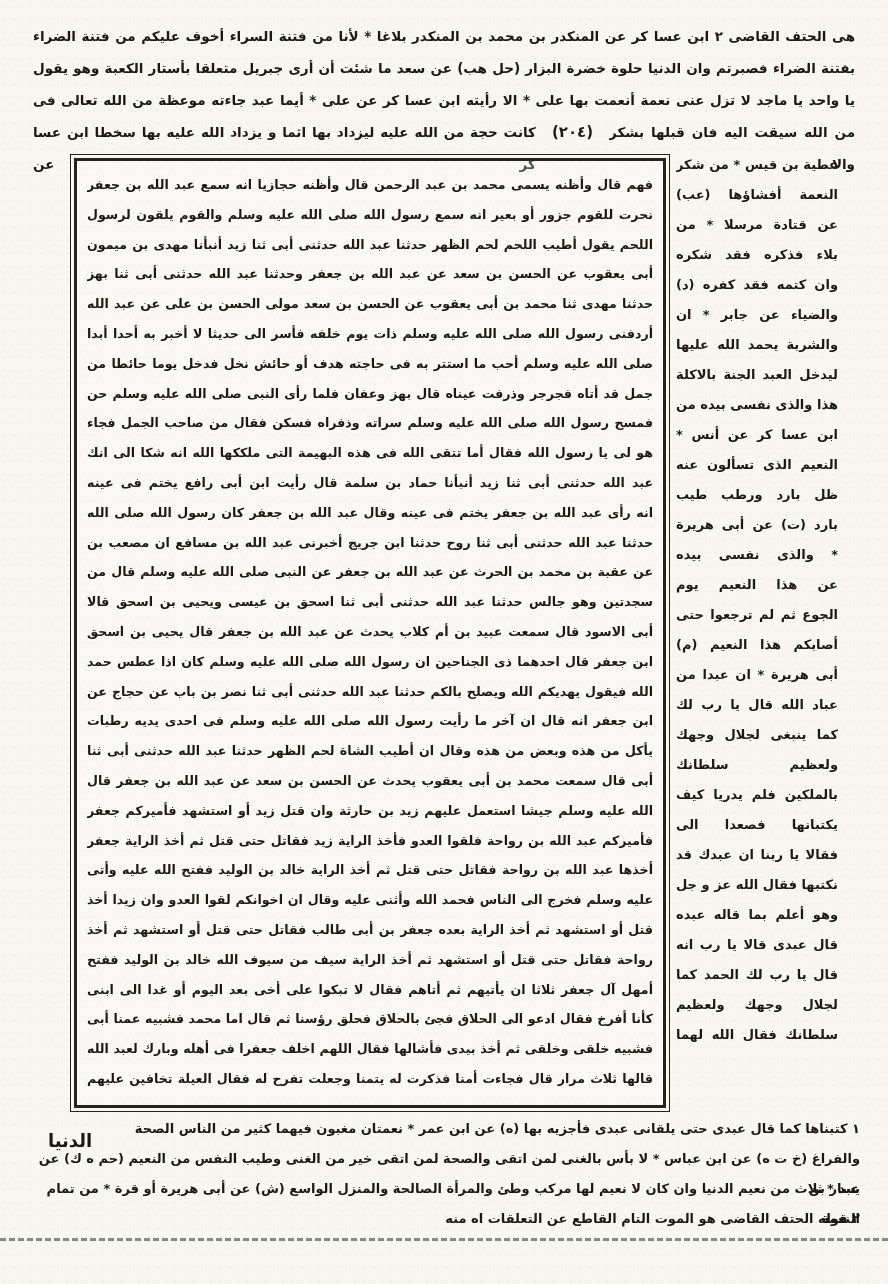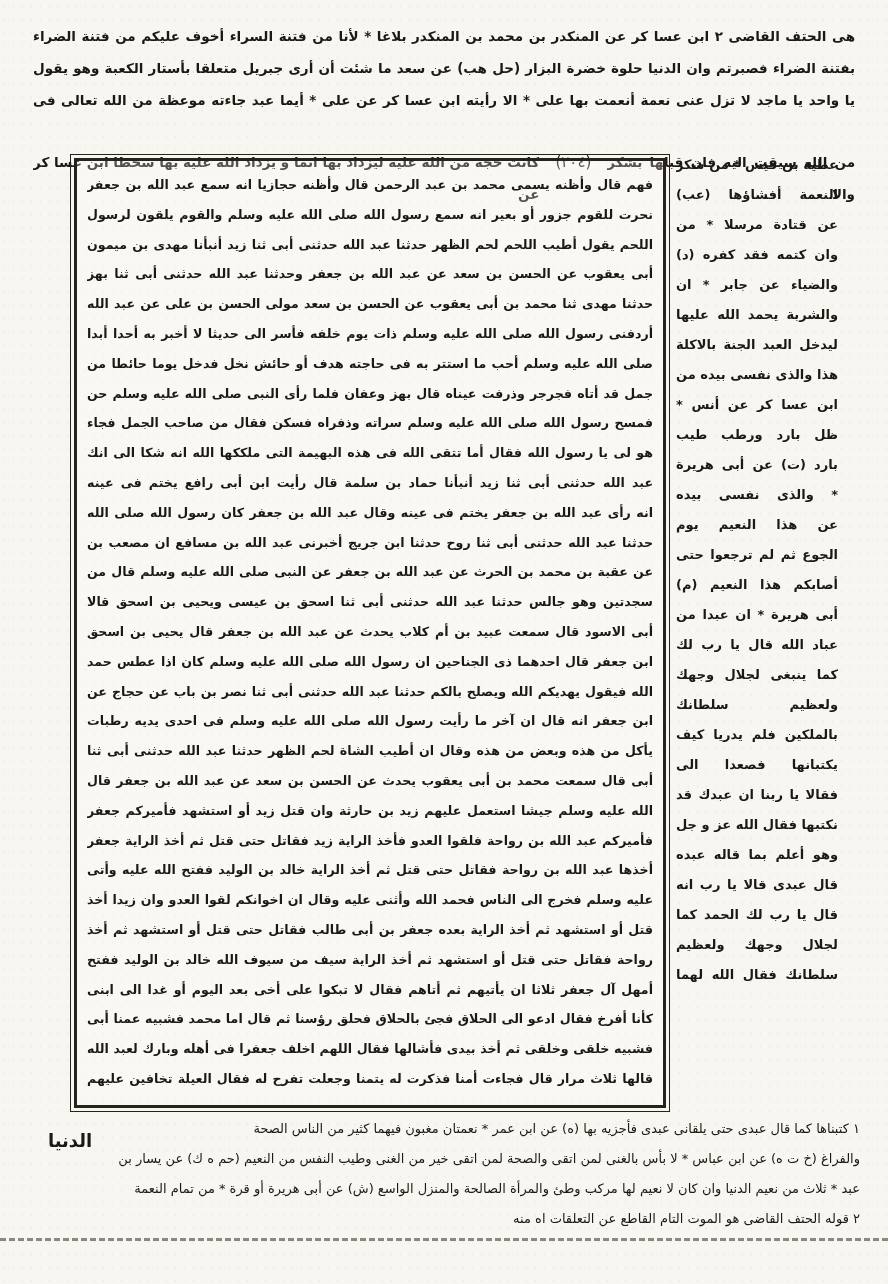--- a/index.html
+++ b/index.html
@@ -23,21 +23,21 @@
   }
   
   .header{
     position:absolute;right:33px;top:20px;width:822px;
     font-size:13.5px;line-height:32px;font-weight:bold;
   }
   .header .hline{height:32px;}
   .header .h4{display:flex;align-items:baseline;gap:10px;height:32px;}
   .header .h4 .seg{flex:1 1 auto;}
   .header .h4 .num{
-    flex:0 0 auto;font-size:15px;letter-spacing:1px;padding:0 6px;font-weight:normal;margin-top:30px;
+    flex:0 0 auto;font-size:15px;letter-spacing:1px;padding:0 6px;font-weight:bold;
   }
   
   .frame{
     position:absolute;right:222px;top:158px;width:566px;height:926px;
     border:3px solid #27221c;
     outline:1px solid #27221c;
     outline-offset:3px;
     padding:9px 10px;
     background:rgba(255,255,255,0.25);
   }
@@ -45,21 +45,21 @@
   .main-text .tline{height:29.8px;}
   
   .margin-col{
     position:absolute;right:50px;top:150px;width:162px;
     font-size:13px;line-height:30px;font-weight:bold;
   }
   .margin-col .tline{height:30px;}
   
   .footnotes{
     position:absolute;right:28px;top:1114px;width:832px;
-    font-size:13px;line-height:30px;font-weight:normal;
+    font-size:13px;line-height:30px;font-weight:bold;
   }
   .footnotes .tline{height:30px;text-align:right;text-align-last:auto;}
   .catchword{
     position:absolute;left:48px;top:1130px;
     font-size:18px;font-weight:bold;
   }
   .scan-edge{
     position:absolute;left:0;top:1238px;width:100%;
     border-top:3px dashed rgba(50,44,38,0.55);
   }
@@ -113,26 +113,28 @@
         <div class="tline jline">كأنا أفرخ فقال ادعو الى الحلاق فجئ بالحلاق فحلق رؤسنا ثم قال اما محمد فشبيه عمنا أبى طالب وأما عبد الله</div>
         <div class="tline jline">فشبيه خلقى وخلقى ثم أخذ بيدى فأشالها فقال اللهم اخلف جعفرا فى أهله وبارك لعبد الله فى صفقة يمينه</div>
         <div class="tline jline">قالها ثلاث مرار قال فجاءت أمنا فذكرت له يتمنا وجعلت تفرح له فقال العيلة تخافين عليهم وأنا وليهم فى</div>
       </div>
   </div>
 
   <div class="margin-col">
       <div class="tline jline">عطية بن قيس * من شكر</div>
       <div class="tline jline">النعمة أفشاؤها (عب)</div>
       <div class="tline jline">عن قتادة مرسلا * من أبلى</div>
+      <div class="tline jline">بلاء فذكره فقد شكره</div>
       <div class="tline jline">وان كتمه فقد كفره (د)</div>
       <div class="tline jline">والضياء عن جابر * ان الله</div>
       <div class="tline jline">والشربة يحمد الله عليها</div>
       <div class="tline jline">ليدخل العبد الجنة بالاكلة</div>
       <div class="tline jline">هذا والذى نفسى بيده من</div>
       <div class="tline jline">ابن عسا كر عن أنس *</div>
+      <div class="tline jline">النعيم الذى تسألون عنه</div>
       <div class="tline jline">ظل بارد ورطب طيب وماء</div>
       <div class="tline jline">بارد (ت) عن أبى هريرة</div>
       <div class="tline jline">* والذى نفسى بيده لتسألن</div>
       <div class="tline jline">عن هذا النعيم يوم القيامة</div>
       <div class="tline jline">الجوع ثم لم ترجعوا حتى</div>
       <div class="tline jline">أصابكم هذا النعيم (م) عن</div>
       <div class="tline jline">أبى هريرة * ان عبدا من</div>
       <div class="tline jline">عباد الله قال يا رب لك الحمد</div>
       <div class="tline jline">كما ينبغى لجلال وجهك</div>
       <div class="tline jline">ولعظيم سلطانك فأعضلت</div>

